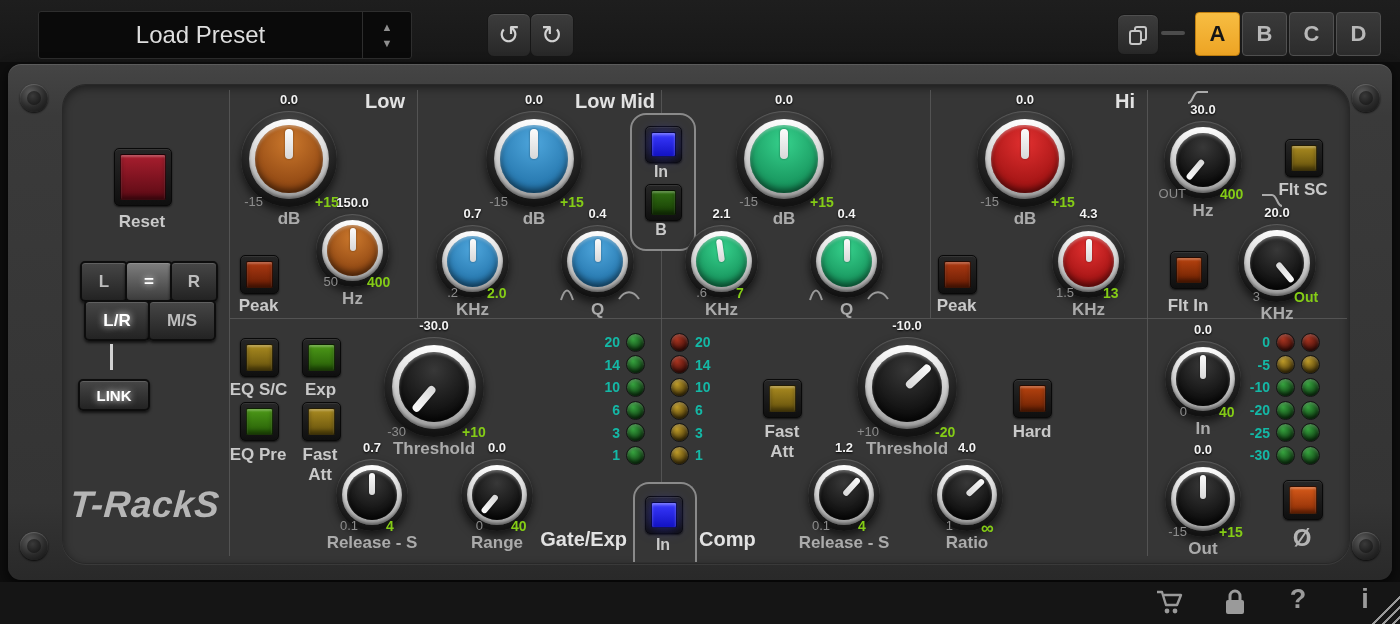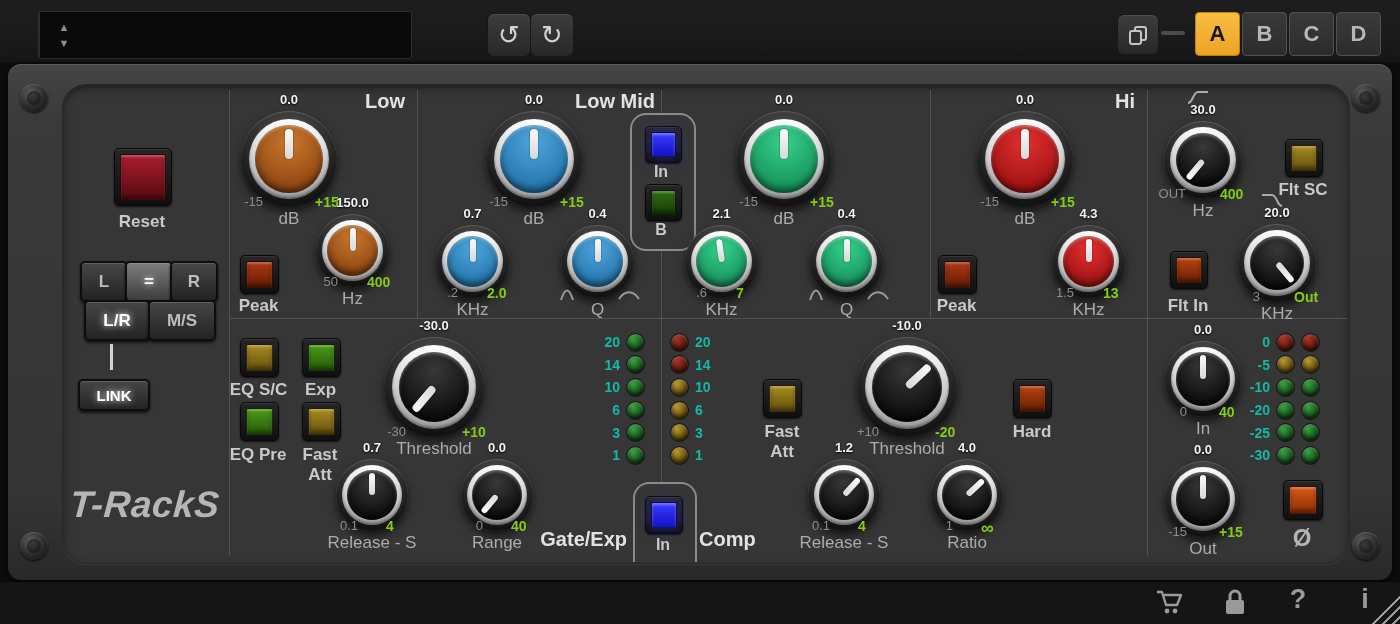--- a/index.html
+++ b/index.html
@@ -38,21 +38,21 @@
         border-radius:4px;background:linear-gradient(180deg,#fbfbfb,#d8d8d8);
         transform-origin:50% 100%;transform:rotate(var(--ang,0deg));box-shadow:0 0 2px rgba(0,0,0,.5)}
   .c-low {--cl:#cb782c;--cd:#87400f}
   .c-blue{--cl:#4ea6dc;--cd:#1f6fa6}
   .c-green{--cl:#36d18c;--cd:#128a55}
   .c-red {--cl:#e23030;--cd:#970f0f}
   .c-black{--cl:#383838;--cd:#070707}
   .kv{position:absolute;bottom:calc(100% + 4px);left:50%;transform:translateX(-50%);font-size:13px;font-weight:bold;color:#f2f2f2;white-space:nowrap;text-shadow:0 1px 2px #000}
   .kmin{position:absolute;top:calc(100% - 13px);right:calc(100% - 22px);font-size:13px;font-weight:normal;color:#8d8d8d;white-space:nowrap}
   .kmax{position:absolute;top:calc(100% - 13px);left:calc(100% - 22px);font-size:14px;font-weight:bold;color:#84cc16;white-space:nowrap}
-  .kunit{position:absolute;top:calc(100% + 2px);left:50%;transform:translateX(-50%);font-size:17px;font-weight:normal;color:#ababab;white-space:nowrap}
+  .kunit{position:absolute;top:calc(100% + 2px);left:50%;transform:translateX(-50%);font-size:17px;font-weight:bold;color:#ababab;white-space:nowrap}
   .kicon{position:absolute;top:calc(100% - 10px)}
   .kicon-l{right:calc(100% - 16px)}
   .kicon-r{left:calc(100% - 16px)}
   .kficon{position:absolute;bottom:calc(100% + 17px);left:28%}
   
   .sq{position:absolute;border-radius:5px;background:linear-gradient(180deg,#262626,#0f0f0f);
       border:1px solid #090909;box-shadow:0 1px 2px rgba(0,0,0,.7), inset 0 1px 0 rgba(255,255,255,.08);z-index:4}
   .sq i{position:absolute;inset:5px;border-radius:2px;display:block;
         background:linear-gradient(180deg,var(--bl),var(--bd));
         border:1px solid rgba(0,0,0,.65);box-shadow:inset 0 2px 2px rgba(255,255,255,.25), inset 0 -3px 4px rgba(0,0,0,.4)}
@@ -97,20 +97,21 @@
            clip-path:polygon(100% 0,100% 100%,0 100%)}
   svg{display:block}
 </style>
 </head>
 <body>
 
 <div id="root">
 
   <div class="topbar">
     <div class="presetbox">
+      <div class="presetlabel">Load Preset</div>
       <div class="spinner">
         <span>▲</span>
         <span>▼</span>
       </div>
     </div>
     <div class="histbtn" style="left:487px">
         <span>↺</span>
       </div>
     <div class="histbtn" style="left:530px">
         <span>↻</span>

